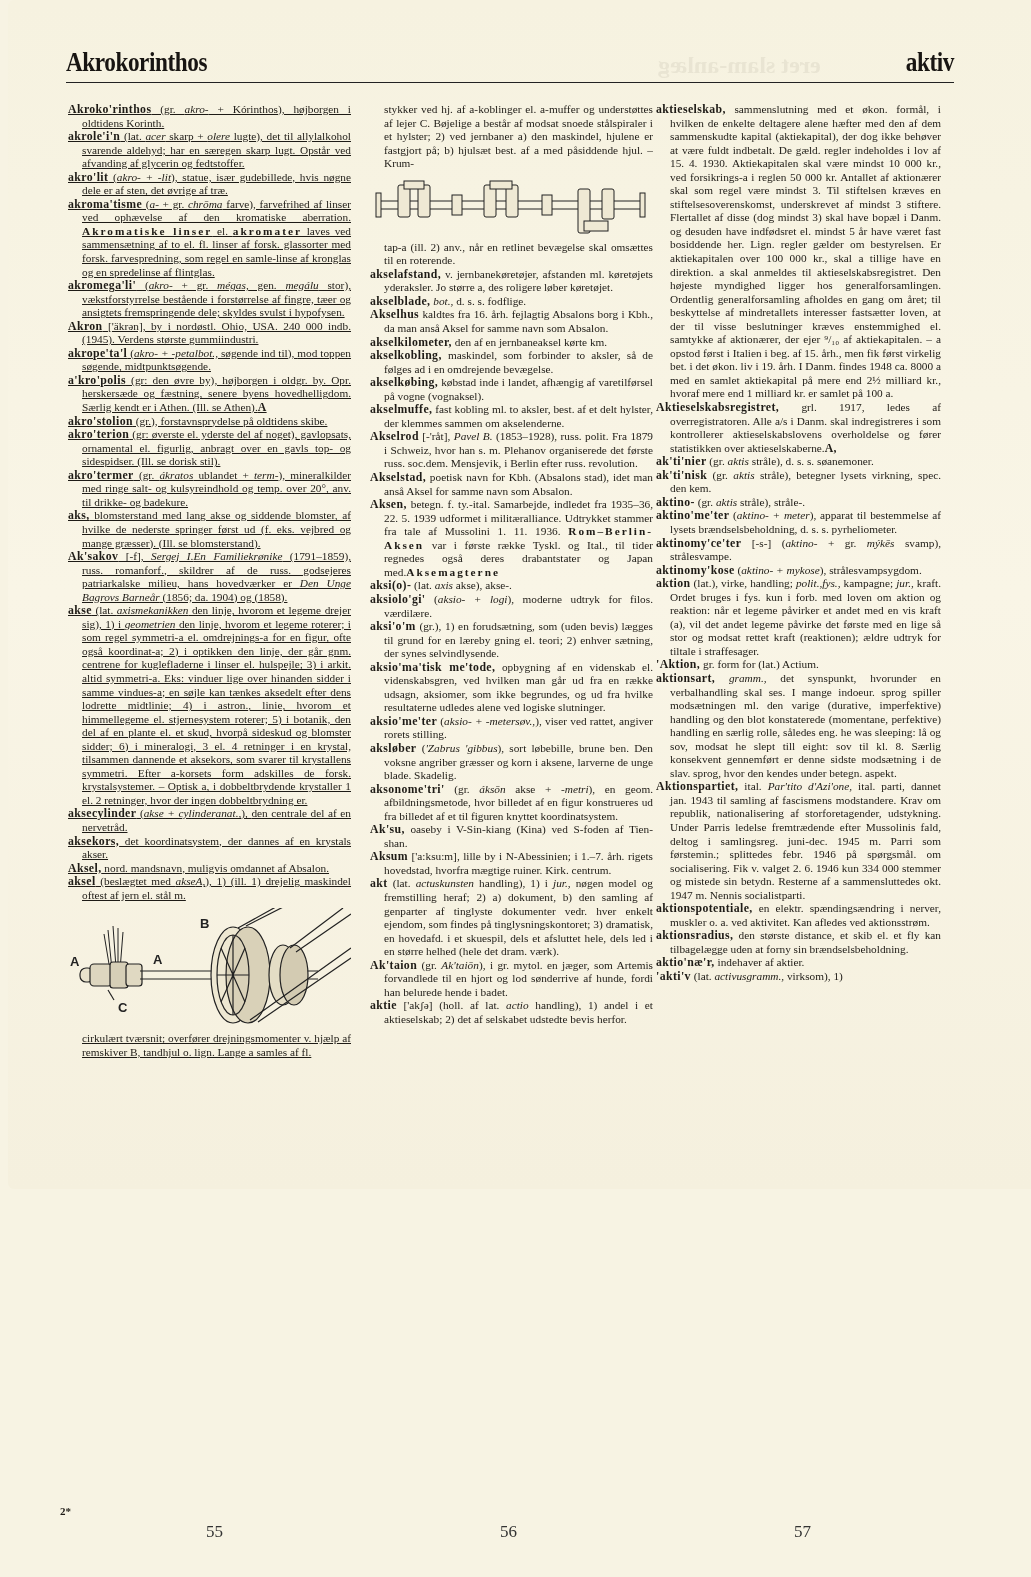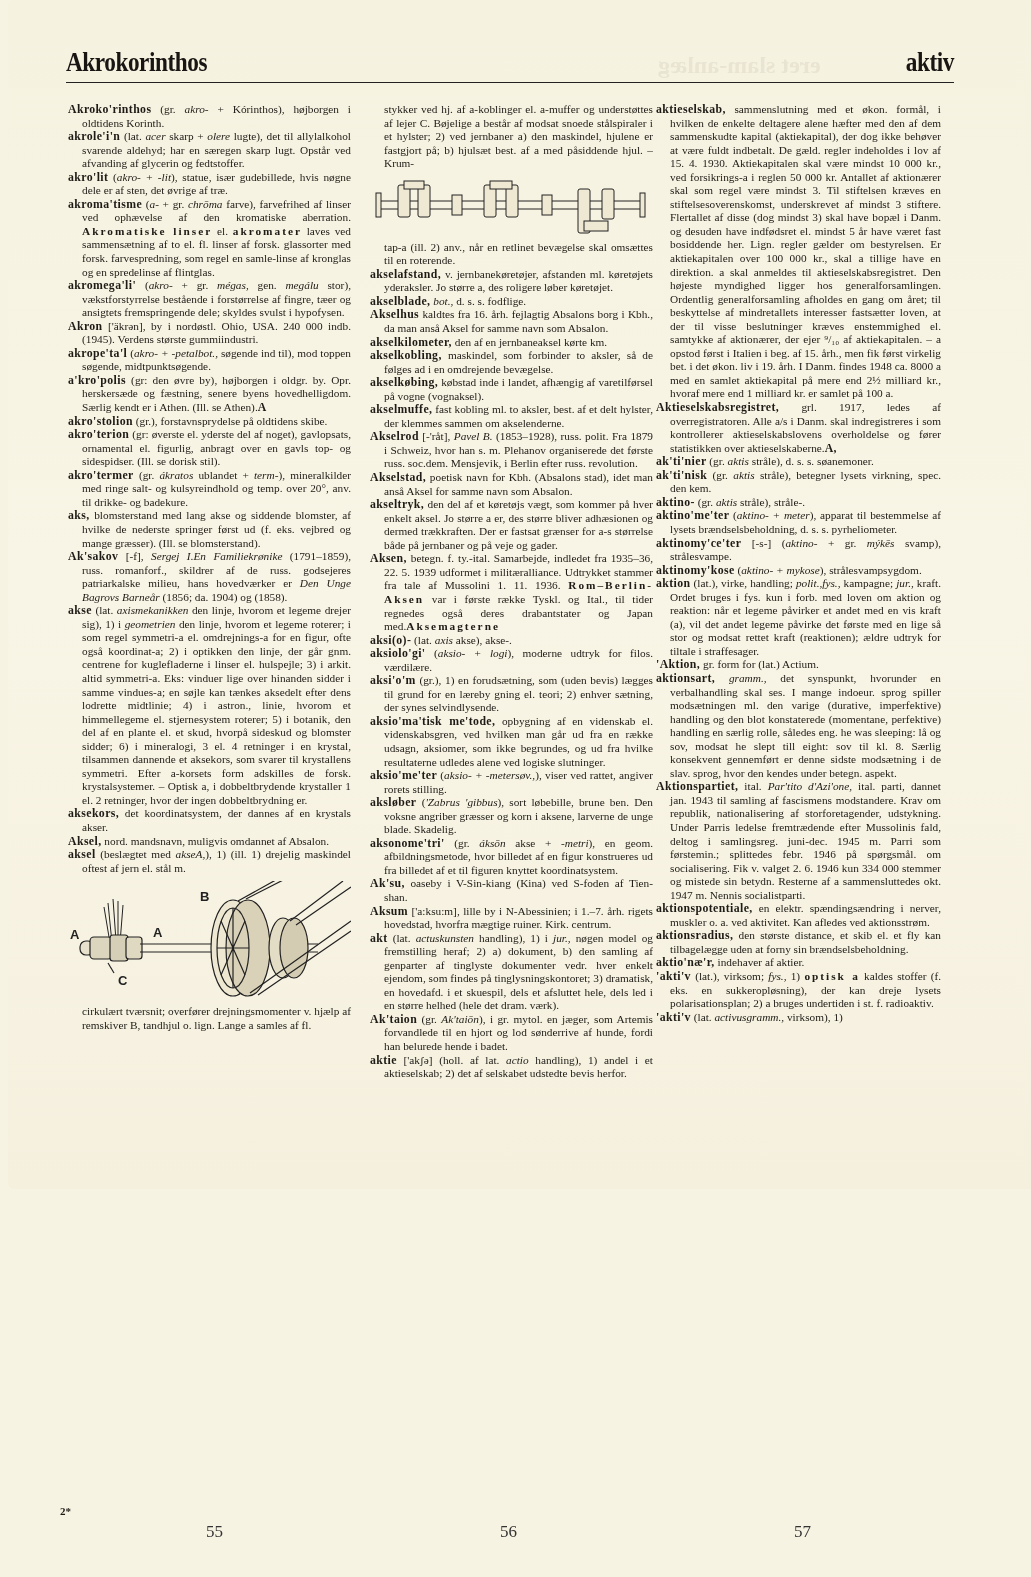--- a/index.html
+++ b/index.html
@@ -29,21 +29,21 @@
   .header .right { right: 0; transform-origin: right bottom; }
   .ghost {
     position: absolute; left: 650px; top: 52px; font-size: 24px; font-weight: bold;
     color: rgba(120,110,90,0.10); transform: scaleX(-1);
   }
   .col {
     position: absolute; top: 103px; width: 283px;
     font-size: 11.3px; line-height: 13.55px;
     text-align: justify;
   }
-  .col1 { left: 60px; }
+  .col1 { left: 60px; text-decoration: underline; }
   .col2 { left: 362px; }
   .col3 { left: 648px; width: 285px; }
   .entry { margin: 0; padding-left: 14px; text-indent: -14px; }
   .hw { font-weight: bold; letter-spacing: 0.4px; font-size: 11.8px; }
   .it { font-style: italic; }
   .sp { letter-spacing: 2px; font-weight: bold; }
   .cont { margin: 0; padding-left: 14px; }
   .cont0 { margin: 0; padding-left: 14px; }
 
   .fig1 { position: relative; height: 118px; margin: 6px 0 6px 0; }
@@ -77,20 +77,21 @@
         <p class="entry"><span class="hw">akromega'li'</span><span> (</span><span class="it">akro-</span><span> + gr. </span><span class="it">mégas,</span><span> gen. </span><span class="it">megálu</span><span> stor), vækstforstyrrelse bestående i forstørrelse af fingre, tæer og ansigtets fremspringende dele; skyldes svulst i hypofysen.</span></p>
         <p class="entry"><span class="hw">Akron</span><span> ['äkrən], by i nordøstl. Ohio, USA. 240 000 indb. (1945). Verdens største gummiindustri.</span></p>
         <p class="entry"><span class="hw">akrope'ta'l</span><span> (</span><span class="it">akro- + -petal</span><span class="it">bot.,</span><span> søgende ind til), </span><span> mod toppen søgende, midtpunktsøgende.</span></p>
         <p class="entry"><span class="hw">a'kro'polis</span><span> (gr: den øvre by), højborgen i oldgr. by. Opr. herskersæde og fæstning, senere byens hovedhelligdom. Særlig kendt er </span><span> i Athen. (Ill. se Athen).</span><span class="hw">A</span></p>
         <p class="entry"><span class="hw">akro'stolion</span><span> (gr.), forstavnsprydelse på oldtidens skibe.</span></p>
         <p class="entry"><span class="hw">akro'terion</span><span> (gr: øverste el. yderste del af noget), gavlopsats, ornamental el. figurlig, anbragt over en gavls top- og sidespidser. (Ill. se dorisk stil).</span></p>
         <p class="entry"><span class="hw">akro'termer</span><span> (gr. </span><span class="it">ákratos</span><span> ublandet + </span><span class="it">term-</span><span>), mineralkilder med ringe salt- og kulsyreindhold og temp. over 20°, anv. til drikke- og badekure.</span></p>
         <p class="entry"><span class="hw">aks,</span><span> blomsterstand med lang akse og siddende blomster, af hvilke de nederste springer først ud (f. eks. vejbred og mange græsser). (Ill. se blomsterstand).</span></p>
         <p class="entry"><span class="hw">Ak'sakov</span><span> [-f], </span><span class="it">Sergej I.</span><span class="it">En Familiekrønike</span><span> (1791–1859), russ. romanforf., skildrer af de russ. godsejeres patriarkalske milieu, hans hovedværker er </span><span class="it">Den Unge Bagrovs Barneår</span><span> (1856; da. 1904) og </span><span> (1858).</span></p>
         <p class="entry"><span class="hw">akse</span><span> (lat. </span><span class="it">axis</span><span class="it">mekanikken</span><span> den linje, hvorom et legeme drejer sig), 1) i </span><span class="it">geometrien</span><span> den linje, hvorom et legeme roterer; i </span><span> som regel symmetri-a el. omdrejnings-a for en figur, ofte også koordinat-a; 2) i optikken den linje, der går gnm. centrene for kuglefladerne i linser el. hulspejle; 3) i arkit. altid symmetri-a. Eks: vinduer lige over hinanden sidder i samme vindues-a; en søjle kan tænkes aksedelt efter dens lodrette midtlinie; 4) i astron., linie, hvorom et himmellegeme el. stjernesystem roterer; 5) i botanik, den del af en plante el. et skud, hvorpå sideskud og blomster sidder; 6) i mineralogi, 3 el. 4 retninger i en krystal, tilsammen dannende et aksekors, som svarer til krystallens symmetri. Efter a-korsets form adskilles de forsk. krystalsystemer. – Optisk a, i dobbeltbrydende krystaller 1 el. 2 retninger, hvor der ingen dobbeltbrydning er.</span></p>
+        <p class="entry"><span class="hw">aksecylinder</span><span> (</span><span class="it">akse + cylinder</span><span class="it">anat.,</span><span>), </span><span> den centrale del af en nervetråd.</span></p>
         <p class="entry"><span class="hw">aksekors,</span><span> det koordinatsystem, der dannes af en krystals akser.</span></p>
         <p class="entry"><span class="hw">Aksel,</span><span> nord. mandsnavn, muligvis omdannet af Absalon.</span></p>
         <p class="entry"><span class="hw">aksel</span><span> (beslægtet med </span><span class="it">akse</span><span class="it">A,</span><span>), 1) (ill. 1) drejelig maskindel </span><span> oftest af jern el. stål m.</span></p>
       </div>
 
     <div class="fig1">
       <svg width="283" height="118" viewBox="0 0 283 118">
         <g stroke="#222" fill="none" stroke-width="1.2">
 
           <path d="M40 22 L44 62 M45 18 L48 60 M50 20 L50 60 M55 24 L52 62 M36 26 L42 62" stroke-width="1"></path>
@@ -155,21 +156,20 @@
     <div id="col2-entries">
         <p class="entry"><span class="hw">akselafstand,</span><span> v. jernbanekøretøjer, afstanden ml. køretøjets yderaksler. Jo større a, des roligere løber køretøjet.</span></p>
         <p class="entry"><span class="hw">akselblade,</span><span> </span><span class="it">bot.,</span><span> d. s. s. fodflige.</span></p>
         <p class="entry"><span class="hw">Akselhus</span><span> kaldtes fra 16. årh. fejlagtig Absalons borg i Kbh., da man anså Aksel for samme navn som Absalon.</span></p>
         <p class="entry"><span class="hw">akselkilometer,</span><span> den af en jernbaneaksel kørte km.</span></p>
         <p class="entry"><span class="hw">akselkobling,</span><span> maskindel, som forbinder to aksler, så de følges ad i en omdrejende bevægelse.</span></p>
         <p class="entry"><span class="hw">akselkøbing,</span><span> købstad inde i landet, afhængig af varetilførsel på vogne (vognaksel).</span></p>
         <p class="entry"><span class="hw">akselmuffe,</span><span> fast kobling ml. to aksler, best. af et delt hylster, der klemmes sammen om akselenderne.</span></p>
         <p class="entry"><span class="hw">Akselrod</span><span> [-'råt], </span><span class="it">Pavel B.</span><span> (1853–1928), russ. polit. Fra 1879 i Schweiz, hvor han s. m. Plehanov organiserede det første russ. soc.dem. Mensjevik, i Berlin efter russ. revolution.</span></p>
         <p class="entry"><span class="hw">Akselstad,</span><span> poetisk navn for Kbh. (Absalons stad), idet man anså Aksel for samme navn som Absalon.</span></p>
-        <p class="entry"><span class="hw">akseltryk,</span><span> den del af et køretøjs vægt, som kommer på hver enkelt aksel. Jo større a er, des større bliver adhæsionen og dermed trækkraften. Der er fastsat grænser for a-s størrelse både på jernbaner og på veje og gader.</span></p>
         <p class="entry"><span class="hw">Aksen,</span><span> betegn. f. ty.-ital. Samarbejde, indledet fra 1935–36, 22. 5. 1939 udformet i militæralliance. Udtrykket </span><span> stammer fra tale af Mussolini 1. 11. 1936. </span><span class="sp">Rom–Berlin-Aksen</span><span> var i første række Tyskl. og Ital., til tider regnedes også deres drabantstater og Japan med.</span><span class="sp">Aksemagterne</span></p>
         <p class="entry"><span class="hw">aksi(o)-</span><span> (lat. </span><span class="it">axis</span><span> akse), akse-.</span></p>
         <p class="entry"><span class="hw">aksiolo'gi'</span><span> (</span><span class="it">aksio- + logi</span><span>), moderne udtryk for filos. værdilære.</span></p>
         <p class="entry"><span class="hw">aksi'o'm</span><span> (gr.), 1) en forudsætning, som (uden bevis) lægges til grund for en læreby gning el. teori; 2) enhver sætning, der synes selvindlysende.</span></p>
         <p class="entry"><span class="hw">aksio'ma'tisk me'tode,</span><span> opbygning af en videnskab el. videnskabsgren, ved hvilken man går ud fra en række udsagn, aksiomer, som ikke begrundes, og ud fra hvilke resultaterne udledes alene ved logiske slutninger.</span></p>
         <p class="entry"><span class="hw">aksio'me'ter</span><span> (</span><span class="it">aksio- + -meter</span><span class="it">søv.,</span><span>), </span><span> viser ved rattet, angiver rorets stilling.</span></p>
         <p class="entry"><span class="hw">aksløber</span><span> (</span><span class="it">'Zabrus 'gibbus</span><span>), sort løbebille, brune ben. Den voksne angriber græsser og korn i aksene, larverne de unge blade. Skadelig.</span></p>
         <p class="entry"><span class="hw">aksonome'tri'</span><span> (gr. </span><span class="it">áksōn</span><span> akse + </span><span class="it">-metri</span><span>), en geom. afbildningsmetode, hvor billedet af en figur konstrueres ud fra billedet af et til figuren knyttet koordinatsystem.</span></p>
         <p class="entry"><span class="hw">Ak'su,</span><span> oaseby i V-Sin-kiang (Kina) ved S-foden af Tien-shan.</span></p>
         <p class="entry"><span class="hw">Aksum</span><span> ['a:ksu:m], lille by i N-Abessinien; i 1.–7. årh. rigets hovedstad, hvorfra mægtige ruiner. Kirk. centrum.</span></p>
@@ -189,21 +189,20 @@
         <p class="entry"><span class="hw">aktino'me'ter</span><span> (</span><span class="it">aktino- + meter</span><span>), apparat til bestemmelse af lysets brændselsbeholdning, d. s. s. pyrheliometer.</span></p>
         <p class="entry"><span class="hw">aktinomy'ce'ter</span><span> [-s-] (</span><span class="it">aktino-</span><span> + gr. </span><span class="it">mýkēs</span><span> svamp), strålesvampe.</span></p>
         <p class="entry"><span class="hw">aktinomy'kose</span><span> (</span><span class="it">aktino- + mykose</span><span>), strålesvampsygdom.</span></p>
         <p class="entry"><span class="hw">aktion</span><span> (lat.), virke, handling; </span><span class="it">polit.,</span><span class="it">fys.,</span><span> kampagne; </span><span class="it">jur.,</span><span> kraft. Ordet bruges i fys. kun i forb. med loven om aktion og reaktion: når et legeme påvirker et andet med en vis kraft (a), vil det andet legeme påvirke det første med en lige så stor og modsat rettet kraft (reaktionen); </span><span> ældre udtryk for tiltale i straffesager.</span></p>
         <p class="entry"><span class="hw">'Aktion,</span><span> gr. form for (lat.) Actium.</span></p>
         <p class="entry"><span class="hw">aktionsart,</span><span> </span><span class="it">gramm.,</span><span> det synspunkt, hvorunder en verbalhandling skal ses. I mange indoeur. sprog spiller modsætningen ml. den varige (durative, imperfektive) handling og den blot konstaterede (momentane, perfektive) handling en særlig rolle, således eng. he was sleeping: lå og sov, modsat he slept till eight: sov til kl. 8. Særlig konsekvent gennemført er denne sidste modsætning i de slav. sprog, hvor den kendes under betegn. aspekt.</span></p>
         <p class="entry"><span class="hw">Aktionspartiet,</span><span> ital. </span><span class="it">Par'tito d'Azi'one,</span><span> ital. parti, dannet jan. 1943 til samling af fascismens modstandere. Krav om republik, nationalisering af storforetagender, udstykning. Under Parris ledelse fremtrædende efter Mussolinis fald, deltog i samlingsreg. juni-dec. 1945 m. Parri som førstemin.; splittedes febr. 1946 på spørgsmål. om socialisering. Fik v. valget 2. 6. 1946 kun 334 000 stemmer og mistede sin betydn. Resterne af a sammensluttedes okt. 1947 m. Nennis socialistparti.</span></p>
         <p class="entry"><span class="hw">aktionspotentiale,</span><span> en elektr. spændingsændring i nerver, muskler o. a. ved aktivitet. Kan afledes ved aktionsstrøm.</span></p>
         <p class="entry"><span class="hw">aktionsradius,</span><span> den største distance, et skib el. et fly kan tilbagelægge uden at forny sin brændselsbeholdning.</span></p>
         <p class="entry"><span class="hw">aktio'næ'r,</span><span> indehaver af aktier.</span></p>
-        <p class="entry"><span class="hw">'akti'v</span><span> (lat.), virksom; </span><span class="it">fys.,</span><span> 1) </span><span class="sp">optisk a</span><span> kaldes stoffer (f. eks. en sukkeropløsning), der kan dreje lysets polarisationsplan; 2) a bruges undertiden i st. f. radioaktiv.</span></p>
         <p class="entry"><span class="hw">'akti'v</span><span> (lat. </span><span class="it">activus</span><span class="it">gramm.,</span><span> virksom), 1) </span><span></span></p>
       </div>
   </div>
 
   <div class="sig">2*</div>
   <div class="pnum" style="left:198px">55</div>
   <div class="pnum" style="left:492px">56</div>
   <div class="pnum" style="left:786px">57</div>
 </div>
 

